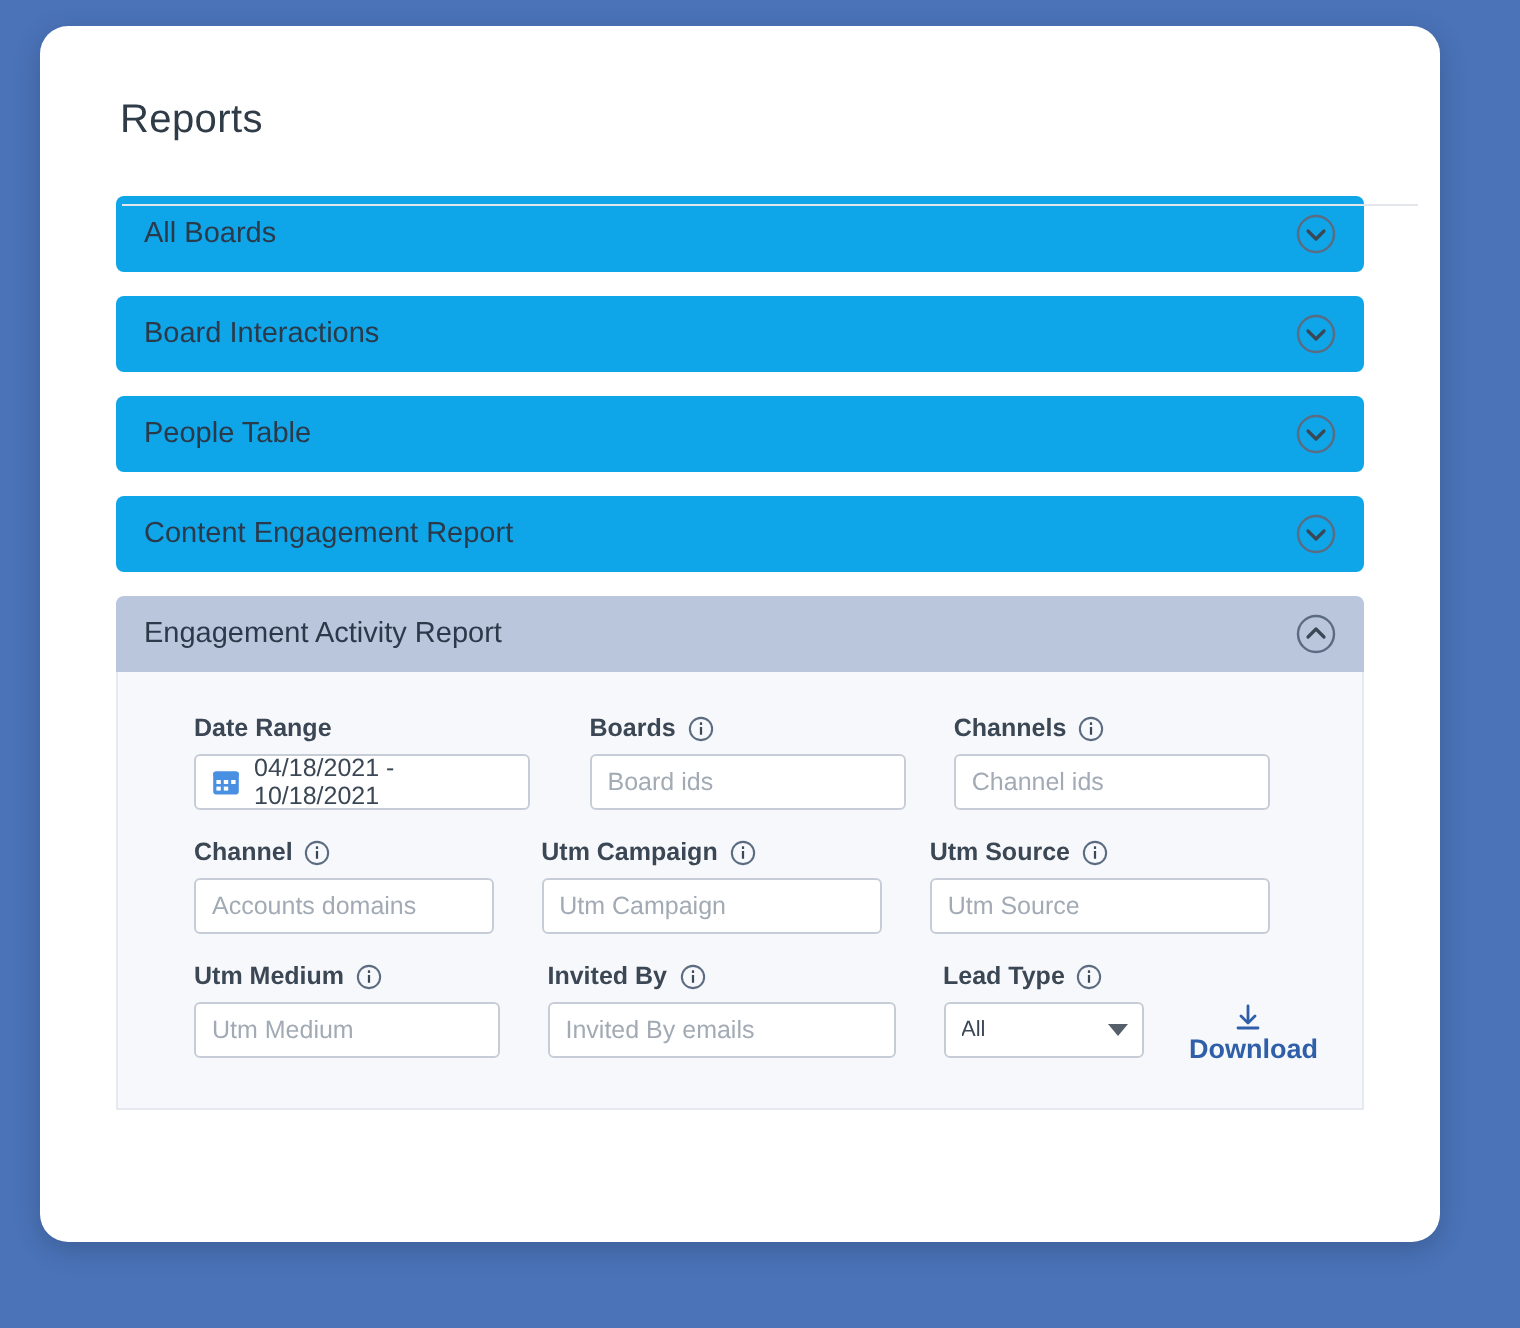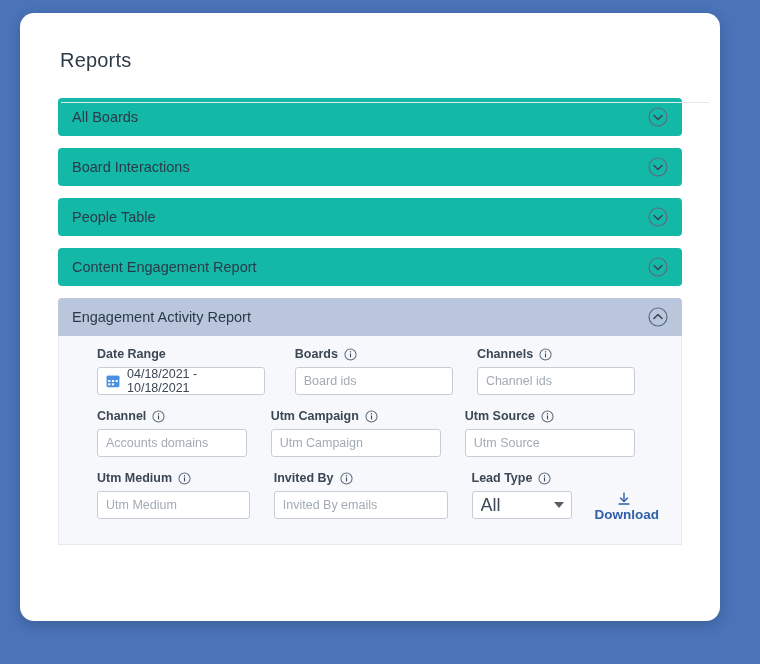--- a/index.html
+++ b/index.html
@@ -51,21 +51,21 @@
     margin-top: 18px;
   }
   .acc-item {
     margin-bottom: 12px;
   }
   .acc-header {
     display: flex;
     align-items: center;
     justify-content: space-between;
     height: 38px;
-    background: #14b8a6;
+    background: #0ea5e9;
     border-radius: 4px;
     padding: 0 14px 0 14px;
     cursor: pointer;
     box-sizing: border-box;
   }
   .acc-header.open {
     background: #b9c6dc;
     border-radius: 4px 4px 0 0;
   }
   .acc-label {
@@ -74,21 +74,21 @@
   }
   .chev {
     width: 20px;
     height: 20px;
     flex: 0 0 20px;
   }
   .acc-body {
     background: #f7f8fb;
     border: 1px solid #e6e9ef;
     border-top: none;
-    padding: 11px 22px 22px 38px;
+    padding: 21px 22px 22px 38px;
     box-sizing: border-box;
   }
   .form-row {
     display: flex;
     margin-bottom: 14px;
   }
   .form-row:last-child {
     margin-bottom: 0;
   }
   .field {
@@ -149,21 +149,21 @@
     position: relative;
     width: 100px;
   }
   .fselect {
     width: 100px;
     height: 28px;
     box-sizing: border-box;
     border: 1px solid #c7cdd6;
     border-radius: 3px;
     background: #ffffff;
-    font-size: 18px;
+    font-size: 11px;
     color: #3b4754;
     padding: 0 8px;
     appearance: none;
     -webkit-appearance: none;
     font-family: "Liberation Sans", sans-serif;
     outline: none;
   }
   .sel-arrow {
     position: absolute;
     right: 8px;

